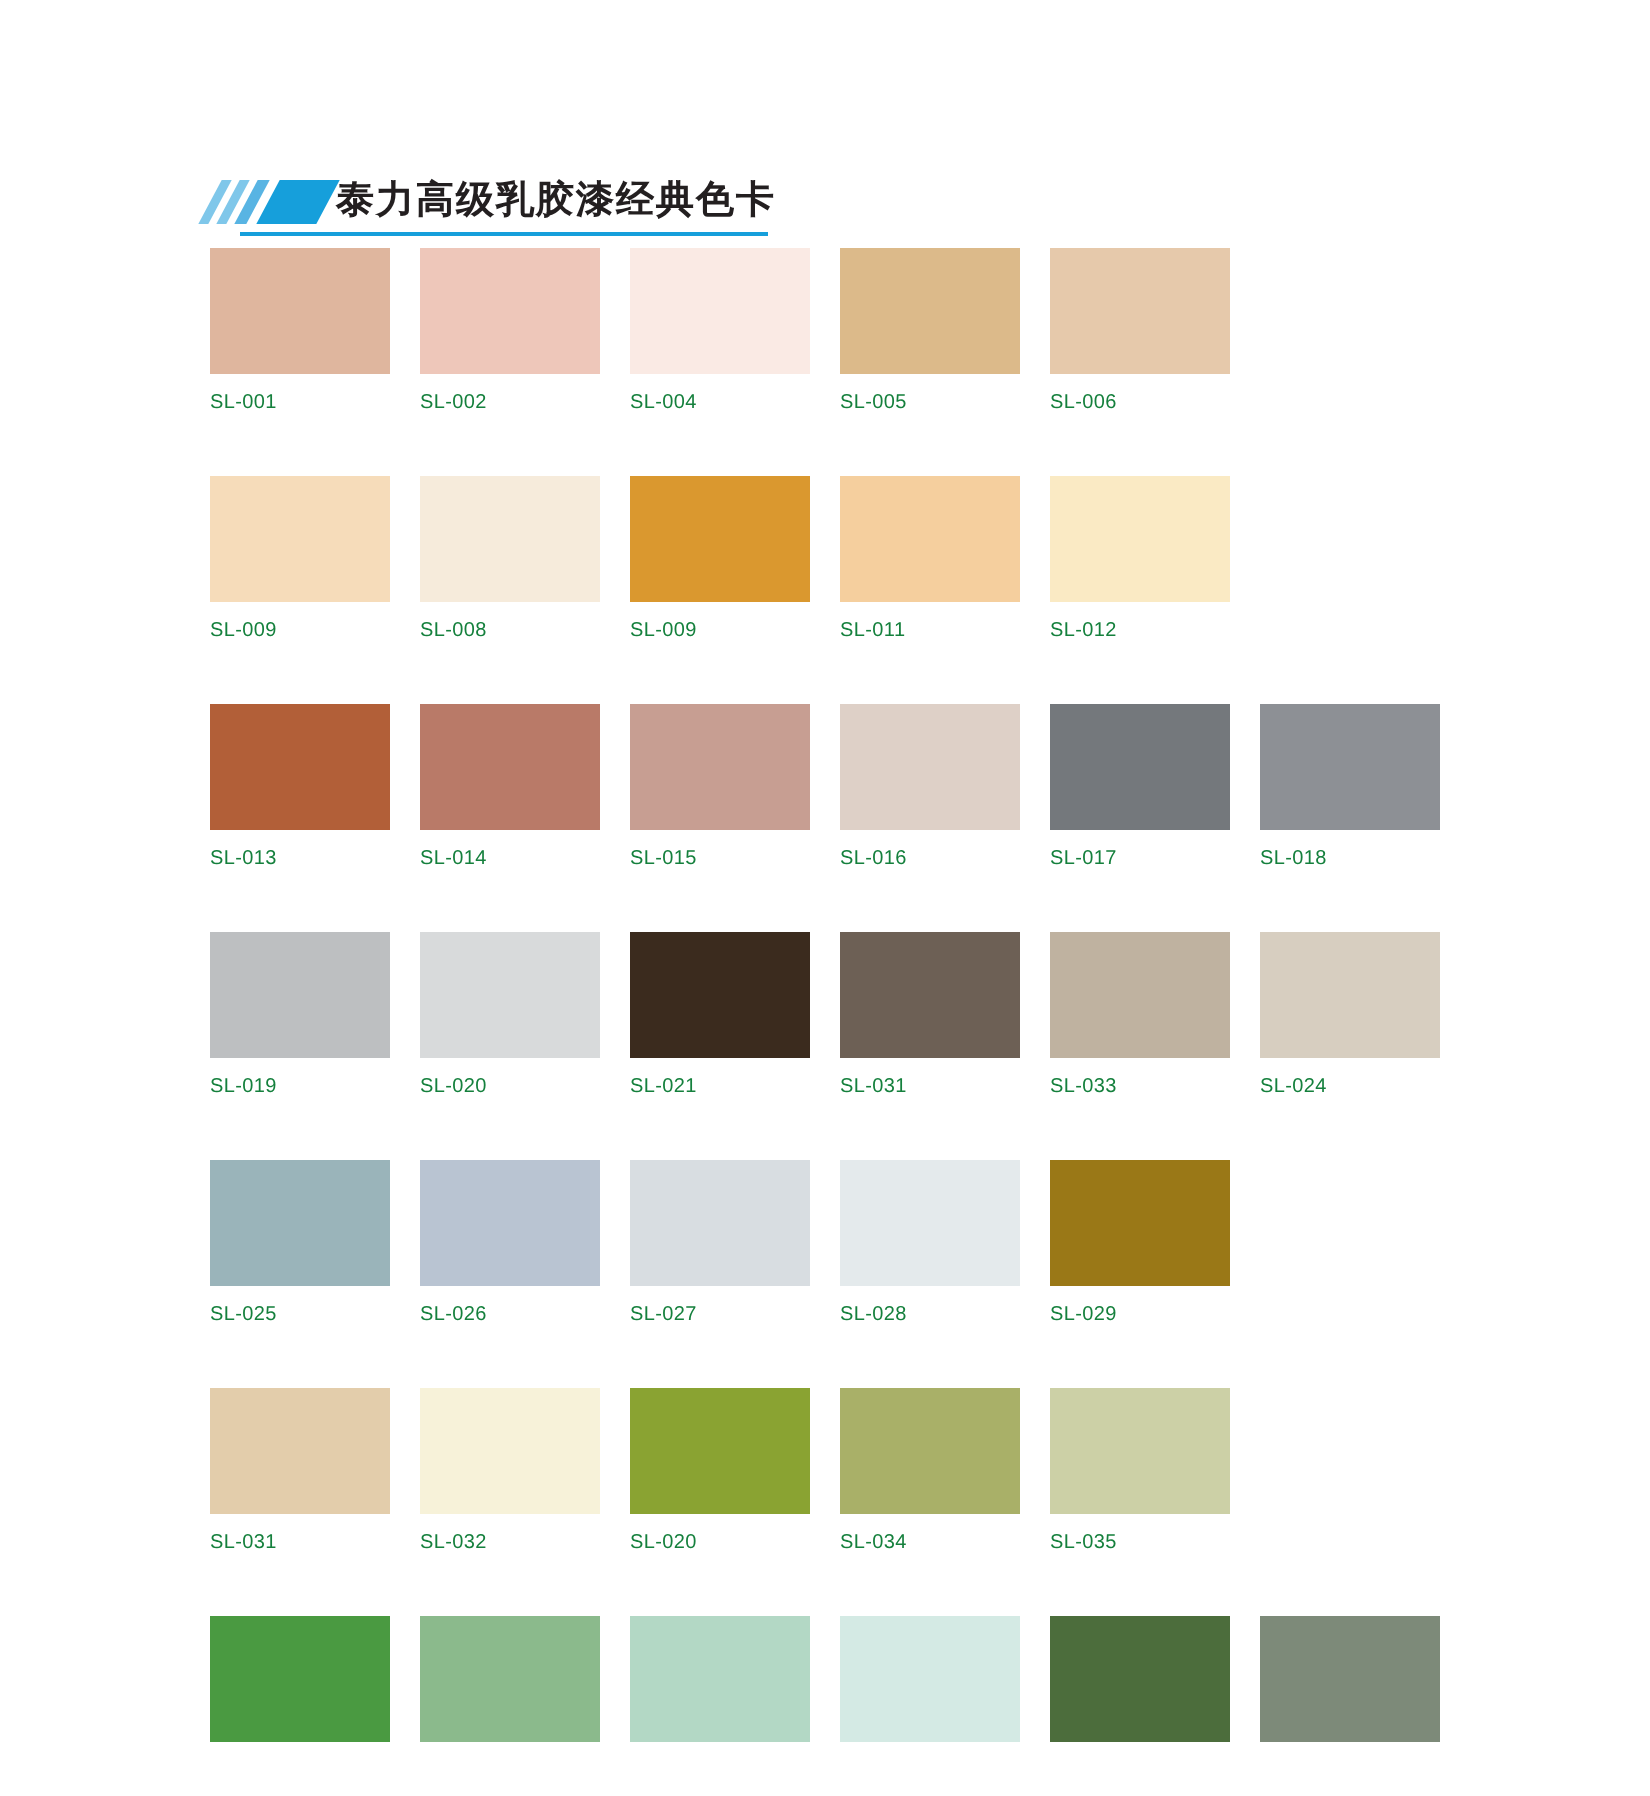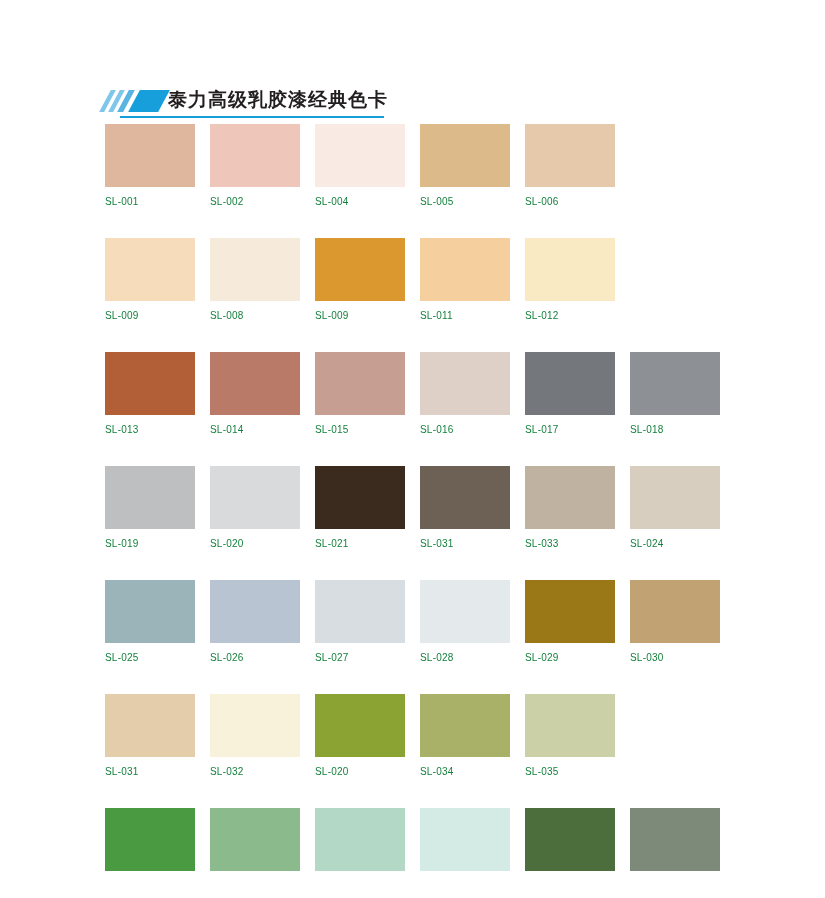--- a/index.html
+++ b/index.html
@@ -231,24 +231,20 @@
           <span class="chip-label">SL-027</span>
         </div>
         <div class="cell">
           <span class="chip" title="SL-028" style="background: rgb(228, 234, 236);"></span>
           <span class="chip-label">SL-028</span>
         </div>
         <div class="cell">
           <span class="chip" title="SL-029" style="background: rgb(154, 120, 23);"></span>
           <span class="chip-label">SL-029</span>
         </div>
-        <div class="cell">
-          <span class="chip" title="SL-030" style="background: rgb(192, 162, 115);"></span>
-          <span class="chip-label">SL-030</span>
-        </div>
       </div>
       <div class="row">
         <div class="cell">
           <span class="chip" title="SL-031" style="background: rgb(227, 205, 171);"></span>
           <span class="chip-label">SL-031</span>
         </div>
         <div class="cell">
           <span class="chip" title="SL-032" style="background: rgb(247, 242, 217);"></span>
           <span class="chip-label">SL-032</span>
         </div>

